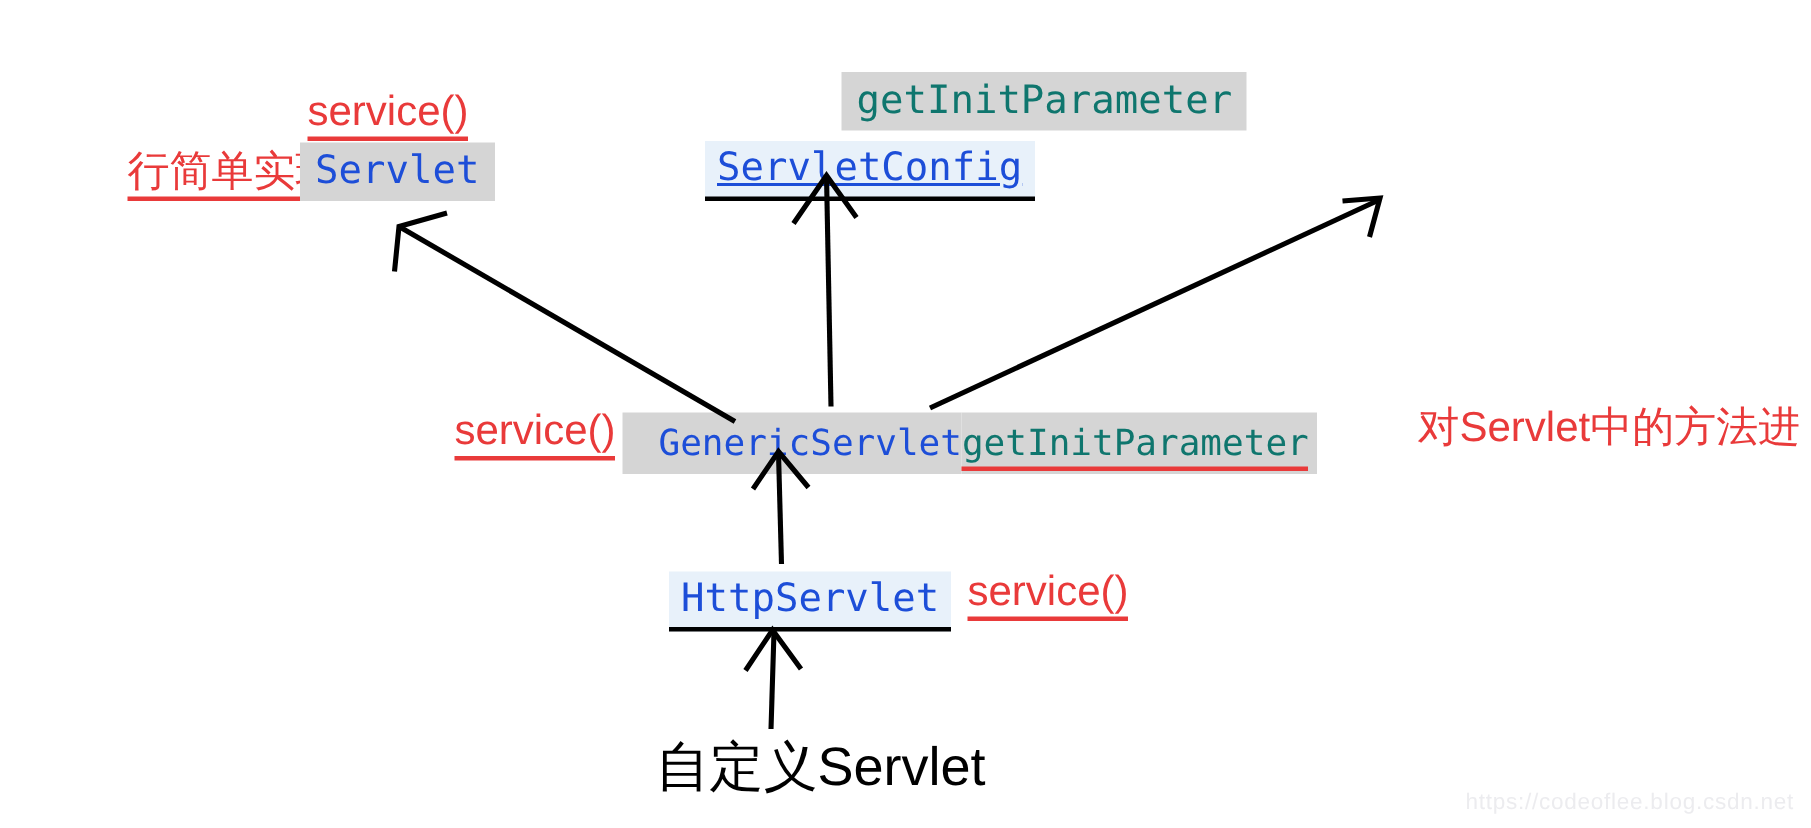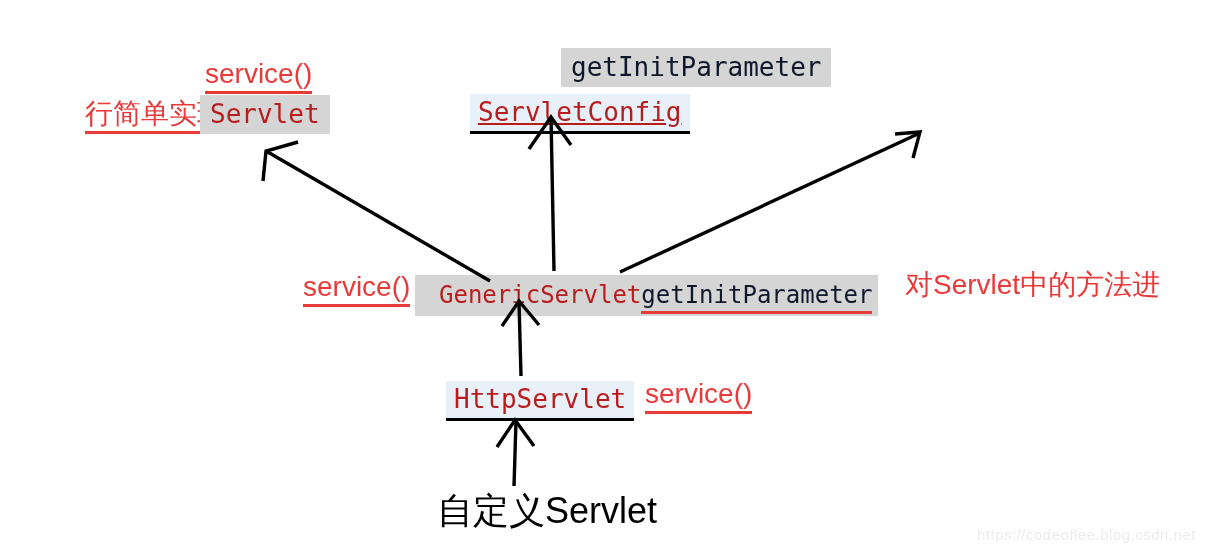--- a/index.html
+++ b/index.html
@@ -13,28 +13,28 @@
     height: 552px;
     background: #ffffff;
     overflow: hidden;
     font-family: "Liberation Sans", "DejaVu Sans", sans-serif;
   }
   .abs { position: absolute; white-space: nowrap; }
 
   
   .code {
     font-family: "DejaVu Sans Mono", "Liberation Mono", monospace;
-    color: #b91c1c;
+    color: #1d4ed8;
     font-size: 26px;
     line-height: 1.25;
   }
   .chip-gray { background: #d5d5d5; padding: 3px 10px; }
   .chip-blue { background: #e8f1fa; padding: 2px 8px; }
   .u-black { border-bottom: 3px solid #000000; }
-  .red-text { color: #0f172a; }
+  .red-text { color: #0f766e; }
 
   
   .ann {
     color: #e93a3a;
     font-size: 28px;
     line-height: 1.1;
   }
   .u-red { border-bottom: 3px solid #e93a3a; padding-bottom: 2px; }
 
   
@@ -111,21 +111,21 @@
   <div class="abs ann" style="left:303px; top:272px;">
     <span class="u-red">service()</span>
   </div>
   <div class="abs generic-row" style="left:415px; top:275px;">
     <span class="code seg-a">GenericServlet</span>
     <span class="code seg-b red-text">
       <span class="inner">getInitParameter</span>
     </span>
   </div>
 
-  <div class="abs note" style="left:905px; top:261px;text-align:center;">
+  <div class="abs note" style="left:945px; top:261px;text-align:center;">
     <div>对Servlet中的方法进</div>
   </div>
 
   <div class="abs code chip-blue u-black" style="left:446px; top:381px;">HttpServlet</div>
   <div class="abs ann" style="left:645px; top:379px;">
     <span class="u-red">service()</span>
   </div>
 
   <div class="abs black-label" style="left:437px; top:487px;">自定义Servlet</div>
 

